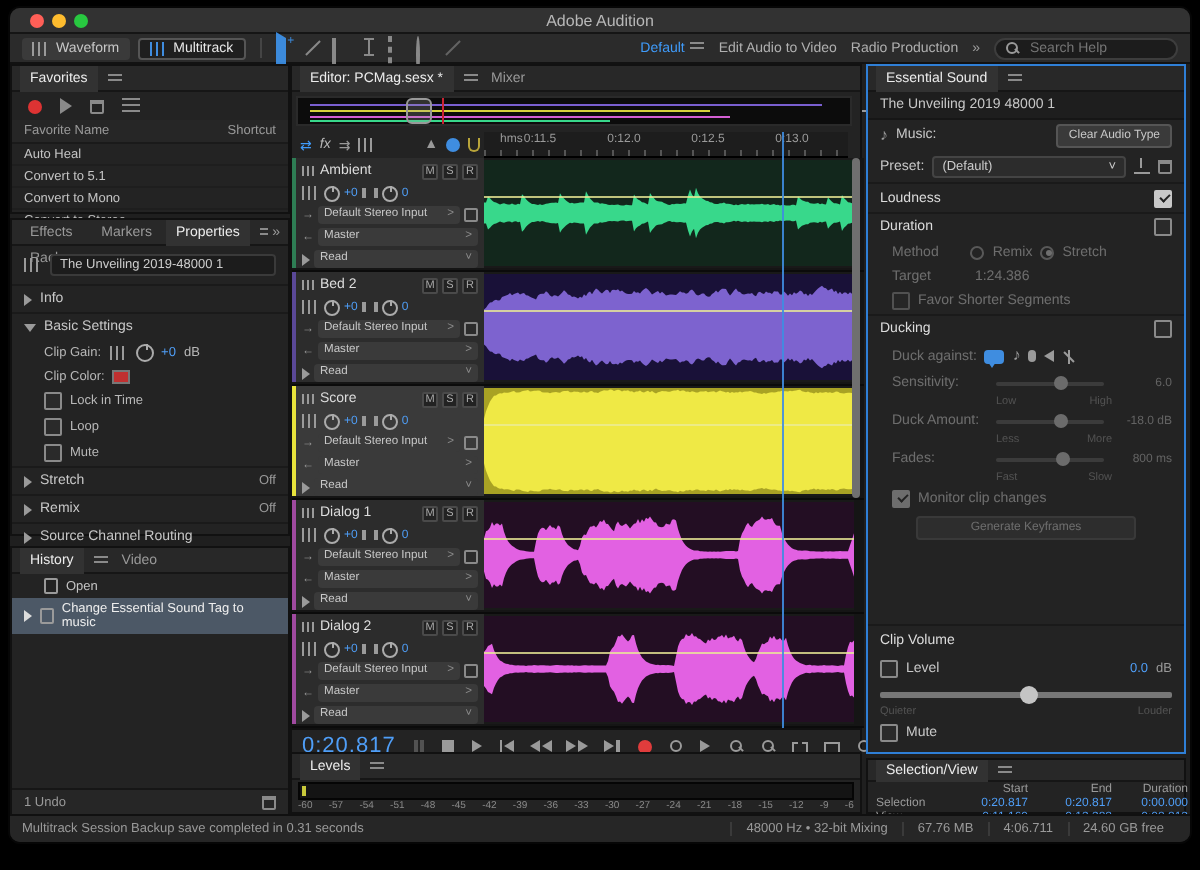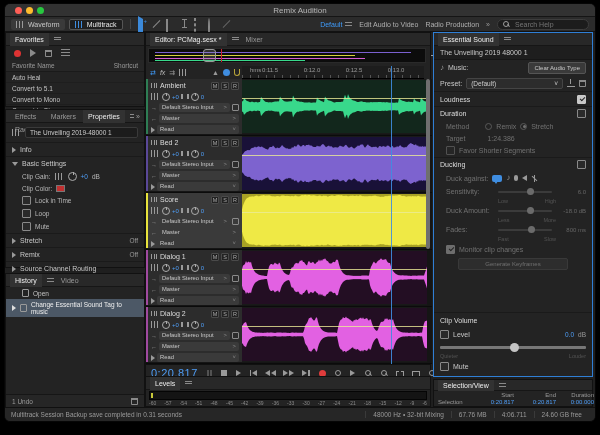--- a/index.html
+++ b/index.html
@@ -191,21 +191,21 @@
 </style>
 </head>
 <body>
 
 <div id="win">
 
   <div id="titlebar">
     <span class="tl" style="left:10px;background:#ff5f57"></span>
     <span class="tl" style="left:21px;background:#febc2e"></span>
     <span class="tl" style="left:32px;background:#28c840"></span>
-    <div id="title">Remix Audition</div>
+    <div id="title">Adobe Audition</div>
   </div>
 
   <div id="toolbar">
     <div class="tb-btn">
       <span class="wv-ico"></span>
       <span>Waveform</span>
     </div>
     <div class="tb-btn active">
       <span class="wv-ico blue"></span>
       <span>Multitrack</span>

